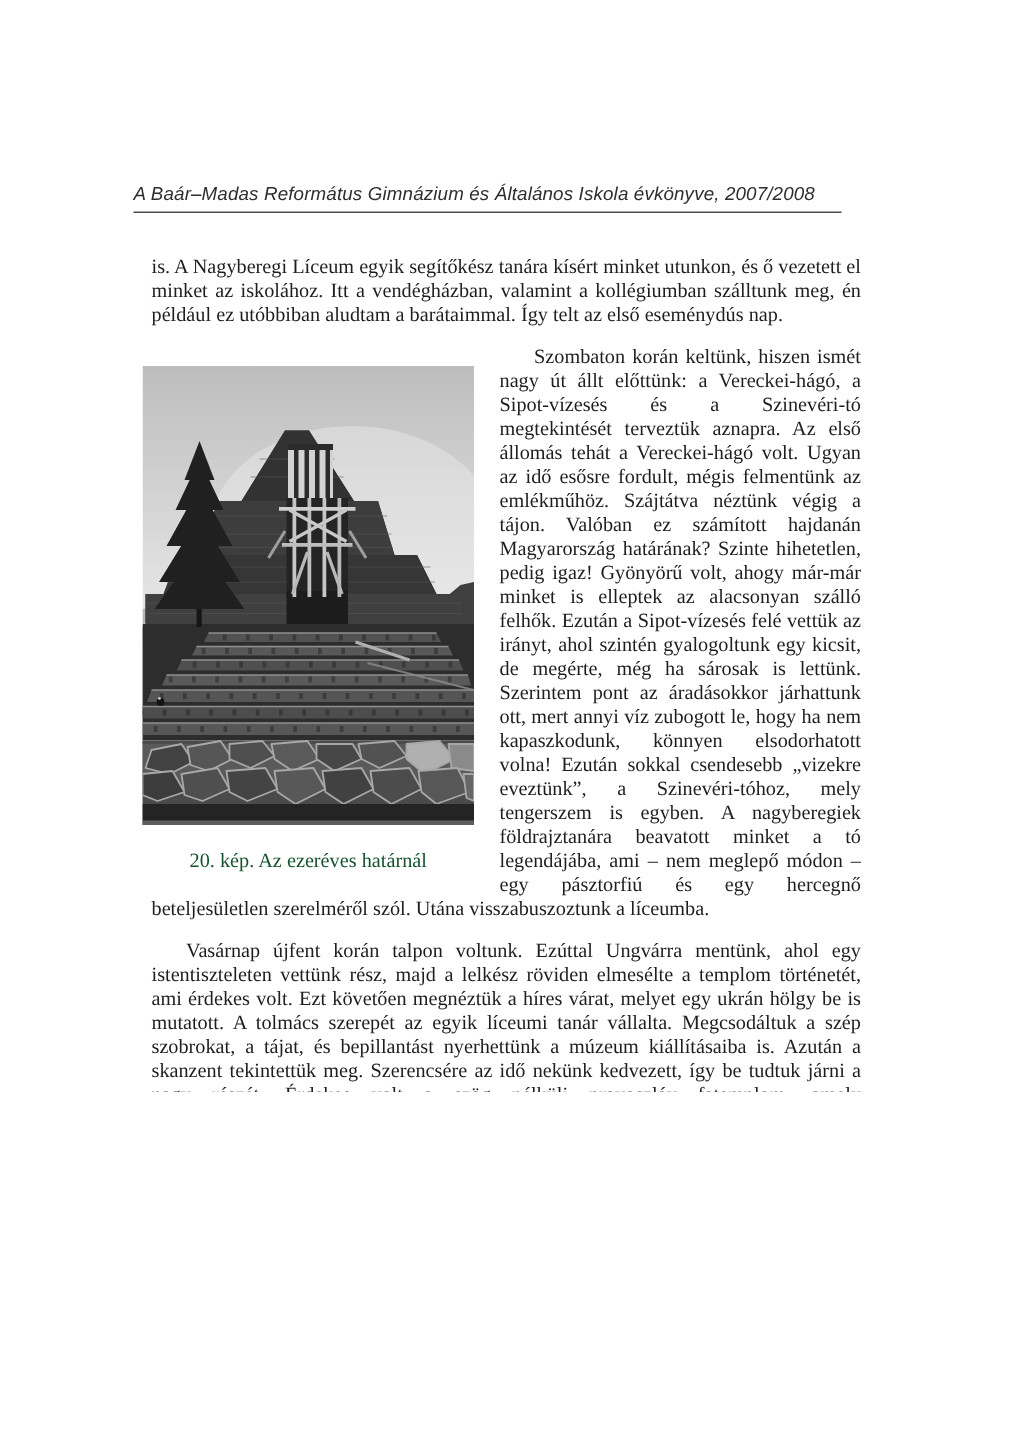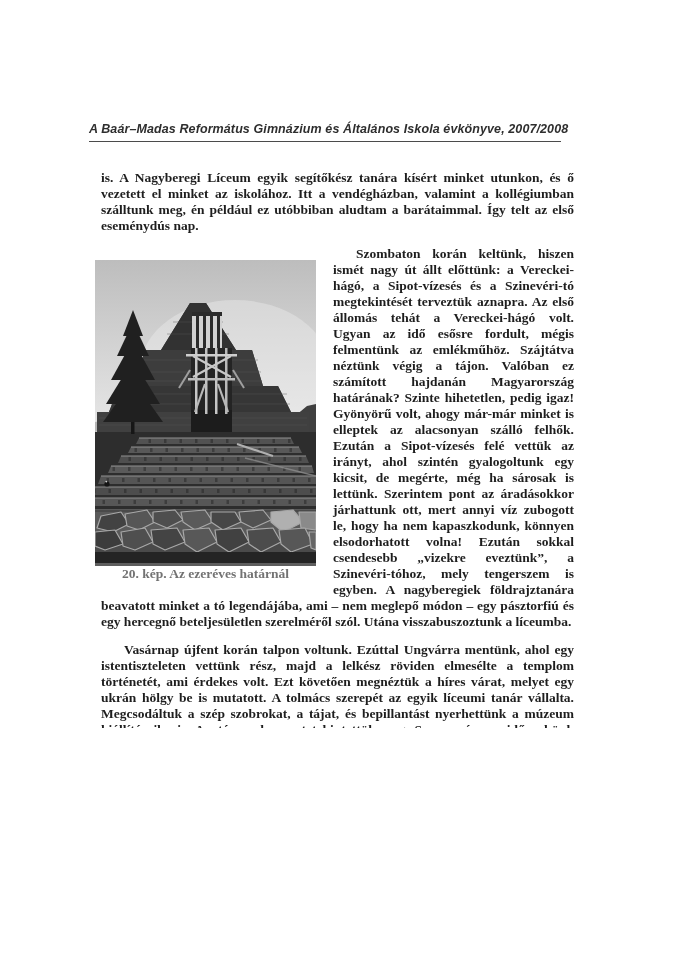--- a/index.html
+++ b/index.html
@@ -1,20 +1,19 @@
 <!DOCTYPE html>
 <html lang="hu"><head>
 <meta charset="utf-8">
 <style>
   html,body { margin:0; padding:0; background:#ffffff; }
   .page {
     position:relative; width:676px; height:728px; background:#ffffff;
     font-family:"Liberation Serif","DejaVu Serif",serif; color:#1e1e1e;
     overflow:hidden;
-    font-weight:bold;
   }
   
   .running-header { position:absolute; left:89px; top:122px; width:472px; }
   .header-title {
     font-family:"Liberation Sans","DejaVu Sans",sans-serif;
     font-style:italic; font-size:12.5px; line-height:15px;
     color:#2e2e2e; letter-spacing:0.1px; white-space:nowrap;
   }
   .header-rule { margin-top:4px; height:1.4px; background:#4b4b4b; }
 
@@ -26,22 +25,22 @@
   }
   .body-text p { margin:12px; }
   .para-indent { text-indent:23px; }
   #para2 { margin-top:12px; }
   #para3 { clear:left; }
 
   
   .photo-figure { float:left; width:221px; margin:14px 17px 12px 6px; }
   .photo-frame { width:221px; height:306px; line-height:0; }
   .photo-figure figcaption {
-    margin-top:0; text-align:center;
-    font-size:13.5px; line-height:16px; color:#737373; text-indent:0;
+    margin-top:16px; text-align:center;
+    font-size:13.5px; line-height:16px; color:#14532d; text-indent:0;
   }
 
   .page-number { position:absolute; left:89px; top:817px; font-size:13.5px; line-height:16px; }
 </style>
 </head>
 <body>
 
 <div class="page">
 
   <header class="running-header">

